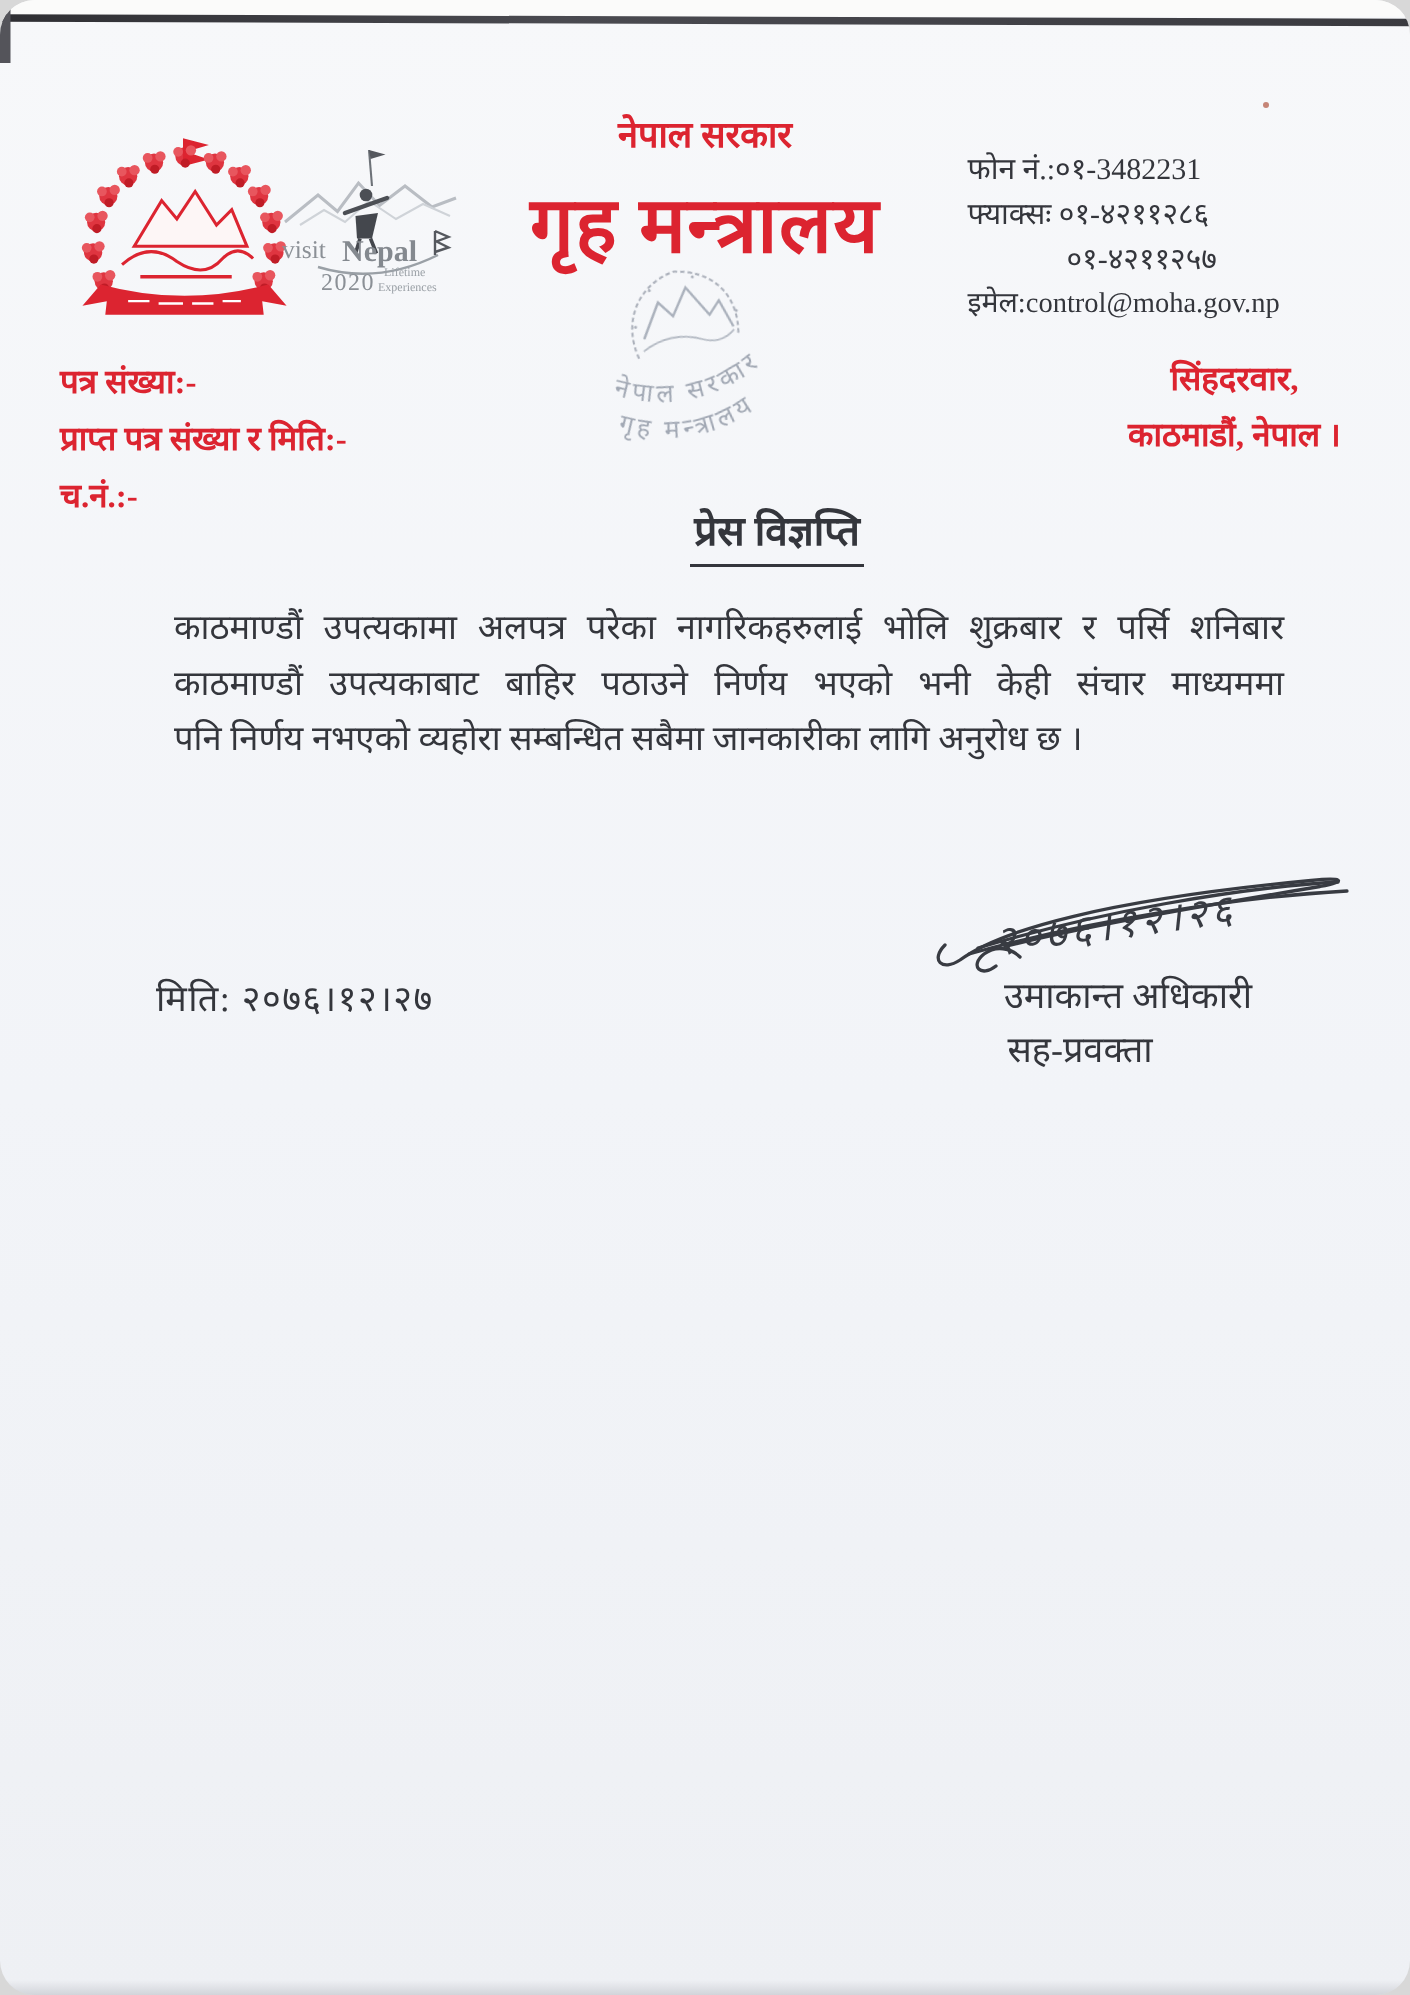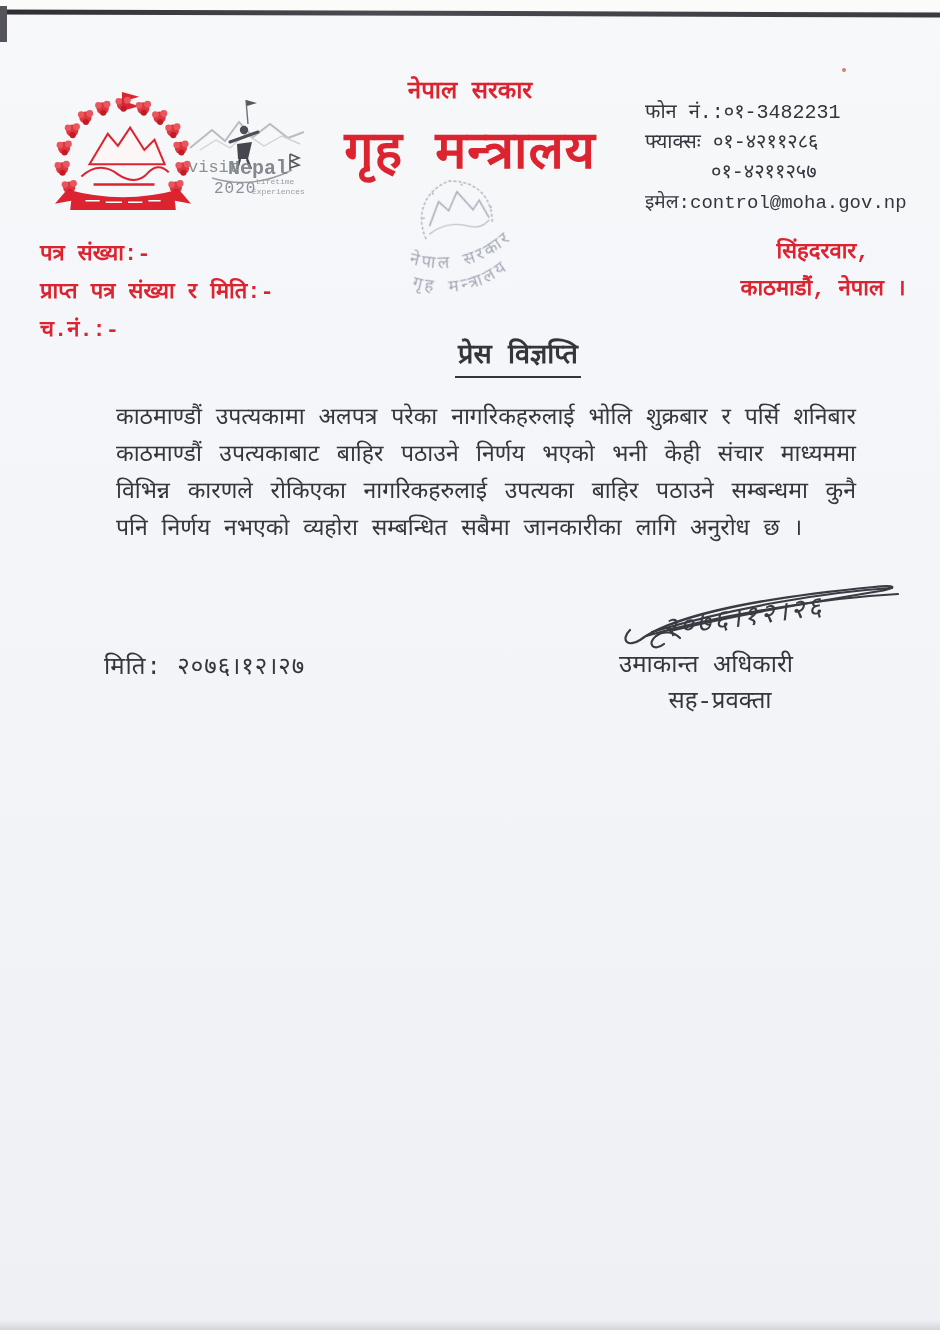--- a/index.html
+++ b/index.html
@@ -1,20 +1,20 @@
 <!DOCTYPE html>
 <html><head>
 <meta charset="utf-8">
 <style>
   html,body { margin:0; padding:0; background:#d8d8d8; }
   .page {
     position:relative; width:940px; height:1330px; margin:0 auto;
     background:linear-gradient(180deg,#f7f8fa 0%,#f2f4f8 55%,#eef0f4 100%);
-    font-family:Liberation Mono, monospace;
-    color:#34363c; overflow:hidden;
+    font-family:Liberation Serif, serif;
+    color:#34363c; overflow:hidden;border-radius:23px;
   }
   
   .scan-top-strip { position:absolute; top:0; left:0; right:0; height:11px; background:#fbfbfa; }
   .scan-edge { position:absolute; top:11px; left:-6px; width:956px; height:5px;
     background:linear-gradient(90deg,#2e2e32,#4a4a50 40%,#3a3a3f); transform:rotate(0.18deg); }
   .scan-corner { position:absolute; top:6px; left:0; width:7px; height:36px; background:#54545a; }
   .scan-bottom { position:absolute; bottom:0; left:0; right:0; height:10px;
     background:linear-gradient(180deg,rgba(0,0,0,0),rgba(110,115,125,0.22)); }
   .speck { position:absolute; left:842px; top:68px; width:4px; height:4px; border-radius:50%; background:#b0543e; opacity:.7; }
 
@@ -42,21 +42,21 @@
 
   .body-block { left:104px; top:400px; width:740px; font-size:23px;margin-left:12px; }
   .bline { line-height:37px; white-space:nowrap; text-align:justify; text-align-last:justify; }
   .bline.last { text-align-last:left; }
 
   .date-line  { left:104px; top:648px; font-size:24px; letter-spacing:1px; }
 
   .sig-svg    { left:612px; top:578px; width:302px; height:78px; }
   .sig-date   { left:662px; top:597px; font-size:27px; letter-spacing:3px; color:#383b42;
                 transform:rotate(-8deg); font-style:italic; }
-  .sig-name   { left:596px; top:646px; width:220px; text-align:center; font-size:24px; }
+  .sig-name   { left:642px; top:646px; width:220px; text-align:center; font-size:24px; }
   .sig-title  { left:610px; top:682px; width:220px; text-align:center; font-size:24px; }
 </style>
 </head>
 <body>
 
 <div class="page">
 
   <div class="scan-top-strip"></div>
   <div class="scan-edge"></div>
   <div class="scan-corner"></div>
@@ -157,21 +157,20 @@
     <div>काठमाडौं, नेपाल ।</div>
   </div>
 
   <div class="abs title-wrap">
     <span class="title-text">प्रेस विज्ञप्ति</span>
   </div>
 
   <div class="abs body-block">
     <div class="bline">काठमाण्डौं उपत्यकामा अलपत्र परेका नागरिकहरुलाई भोलि शुक्रबार र पर्सि शनिबार</div>
     <div class="bline">काठमाण्डौं उपत्यकाबाट बाहिर पठाउने निर्णय भएको भनी केही संचार माध्यममा</div>
-    <div class="bline">विभिन्न कारणले रोकिएका नागरिकहरुलाई उपत्यका बाहिर पठाउने सम्बन्धमा कुनै</div>
     <div class="bline last">पनि निर्णय नभएको व्यहोरा सम्बन्धित सबैमा जानकारीका लागि अनुरोध छ ।</div>
   </div>
 
   <div class="abs date-line">मिति: २०७६।१२।२७</div>
 
   <svg class="abs sig-svg" viewBox="0 0 302 78" aria-hidden="true">
     <g stroke="#383b42" stroke-width="2.2" fill="none" stroke-linecap="round">
       <path d="M18,52 C8,62 16,70 28,62 C55,42 125,22 262,9 C282,7 288,9 268,13 C190,26 118,38 58,53"></path>
       <path d="M40,54 C120,30 212,14 280,10"></path>
       <path d="M34,58 C112,36 214,20 286,16"></path>

